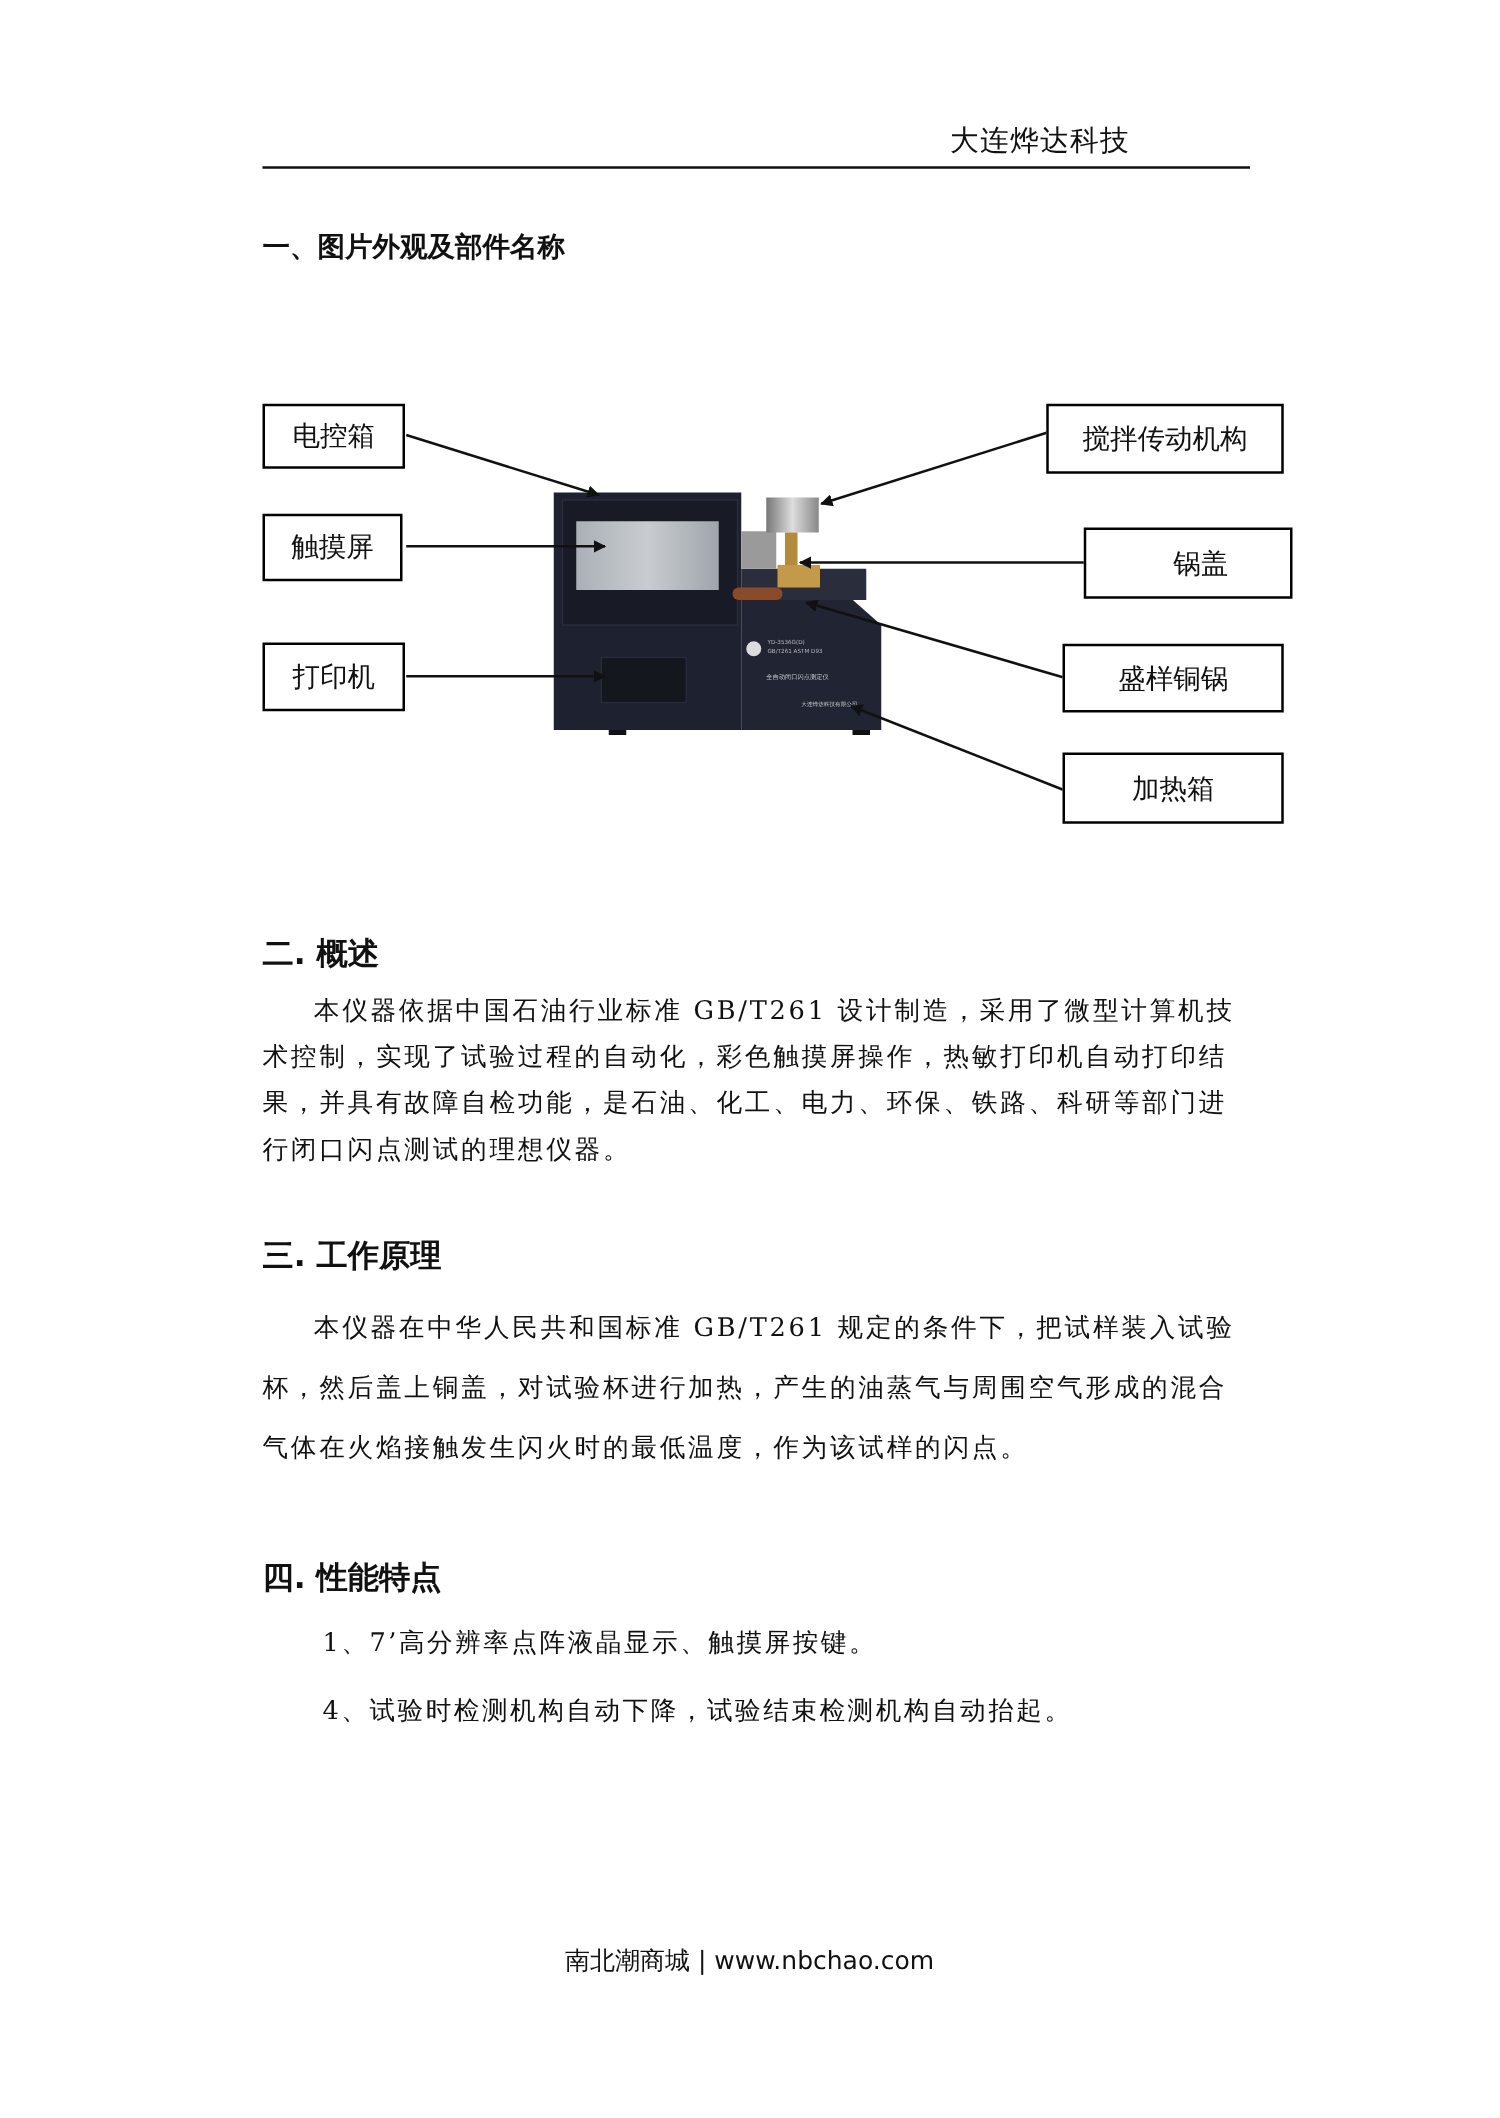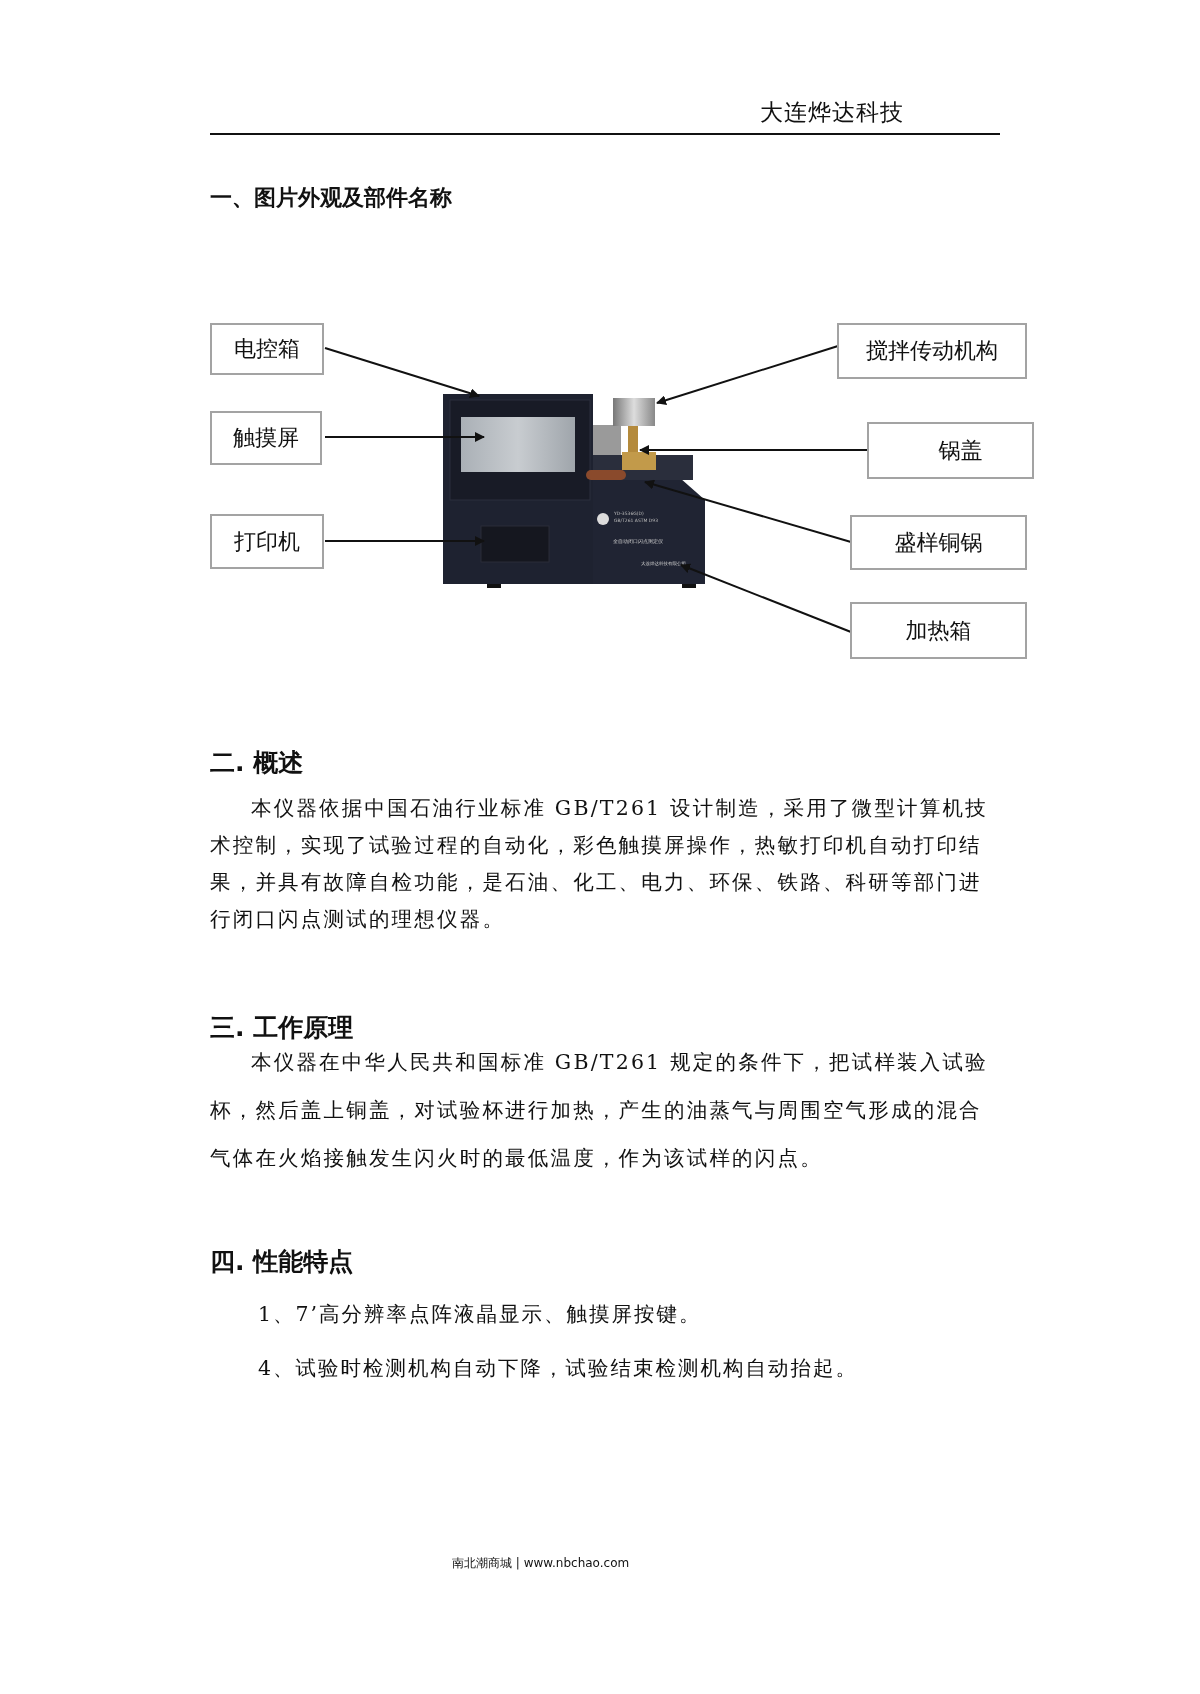--- a/index.html
+++ b/index.html
@@ -3,30 +3,30 @@
 <meta charset="utf-8">
 <style>
   html,body{margin:0;padding:0;background:#fff;}
   body{width:1200px;height:1694px;position:relative;overflow:hidden;font-family:"DejaVu Serif","Liberation Serif",serif;color:#111;}
   .abs{position:absolute;}
   .header-company{left:760px;top:97px;font-size:23px;font-family:"DejaVu Sans","Liberation Sans",sans-serif;letter-spacing:1px;}
   .header-rule{left:210px;top:133px;width:790px;height:2px;background:#111;}
   .sec-title{font-family:"DejaVu Sans","Liberation Sans",sans-serif;font-weight:bold;}
   .s1{left:210px;top:183px;font-size:22px;}
   .s2{left:210px;top:746px;font-size:25px;}
-  .s3{left:210px;top:1011px;font-size:25px;}
+  .s3{left:210px;top:988px;font-size:25px;}
   .s4{left:210px;top:1245px;font-size:25px;}
-  .label-box{position:absolute;border:2px solid #a3a3a3;background:#fff;font-size:22px;display:flex;align-items:center;justify-content:center;font-family:"DejaVu Sans","Liberation Sans",sans-serif;}
+  .label-box{position:absolute;border:2px solid #000000;background:#fff;font-size:22px;display:flex;align-items:center;justify-content:center;font-family:"DejaVu Sans","Liberation Sans",sans-serif;}
   .para{position:absolute;left:210px;width:790px;font-size:20.5px;letter-spacing:2.2px;}
   .para p{margin:0;text-indent:2em;}
   .p2{top:790px;line-height:37px;}
   .p3{top:1038px;line-height:48px;}
   .features{position:absolute;left:258px;top:1298px;font-size:20.5px;letter-spacing:2px;}
   .features div{height:54px;line-height:32px;}
-  .footer{left:452px;top:1555px;font-size:12px;font-family:"DejaVu Sans","Liberation Sans",sans-serif;}
+  .footer{left:452px;top:1555px;font-size:20px;font-family:"DejaVu Sans","Liberation Sans",sans-serif;}
   svg{position:absolute;left:0;top:0;}
 </style>
 </head>
 <body>
 
 <div class="abs header-company">大连烨达科技</div>
 <div class="abs header-rule"></div>
 
 <div class="abs sec-title s1">一、图片外观及部件名称</div>
 

